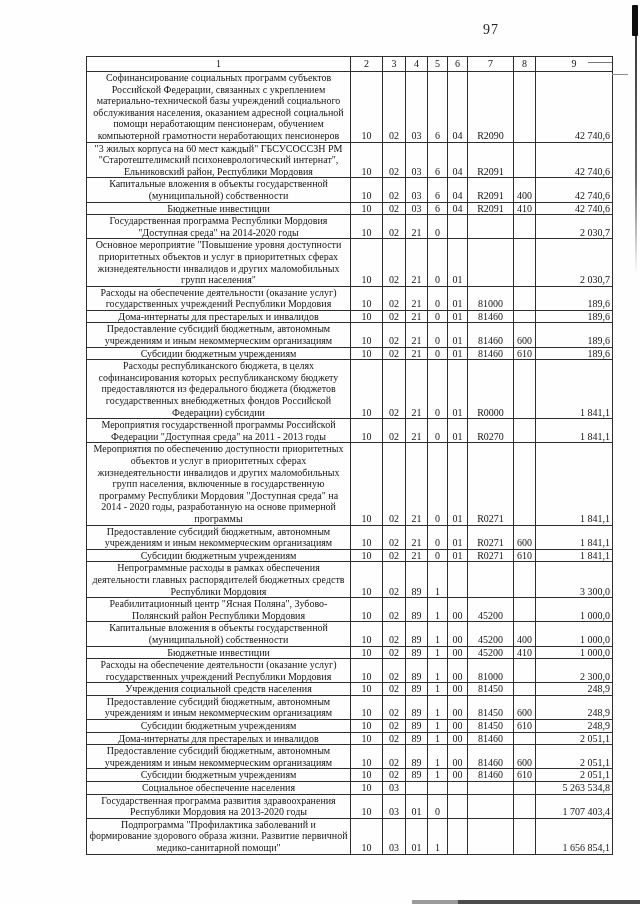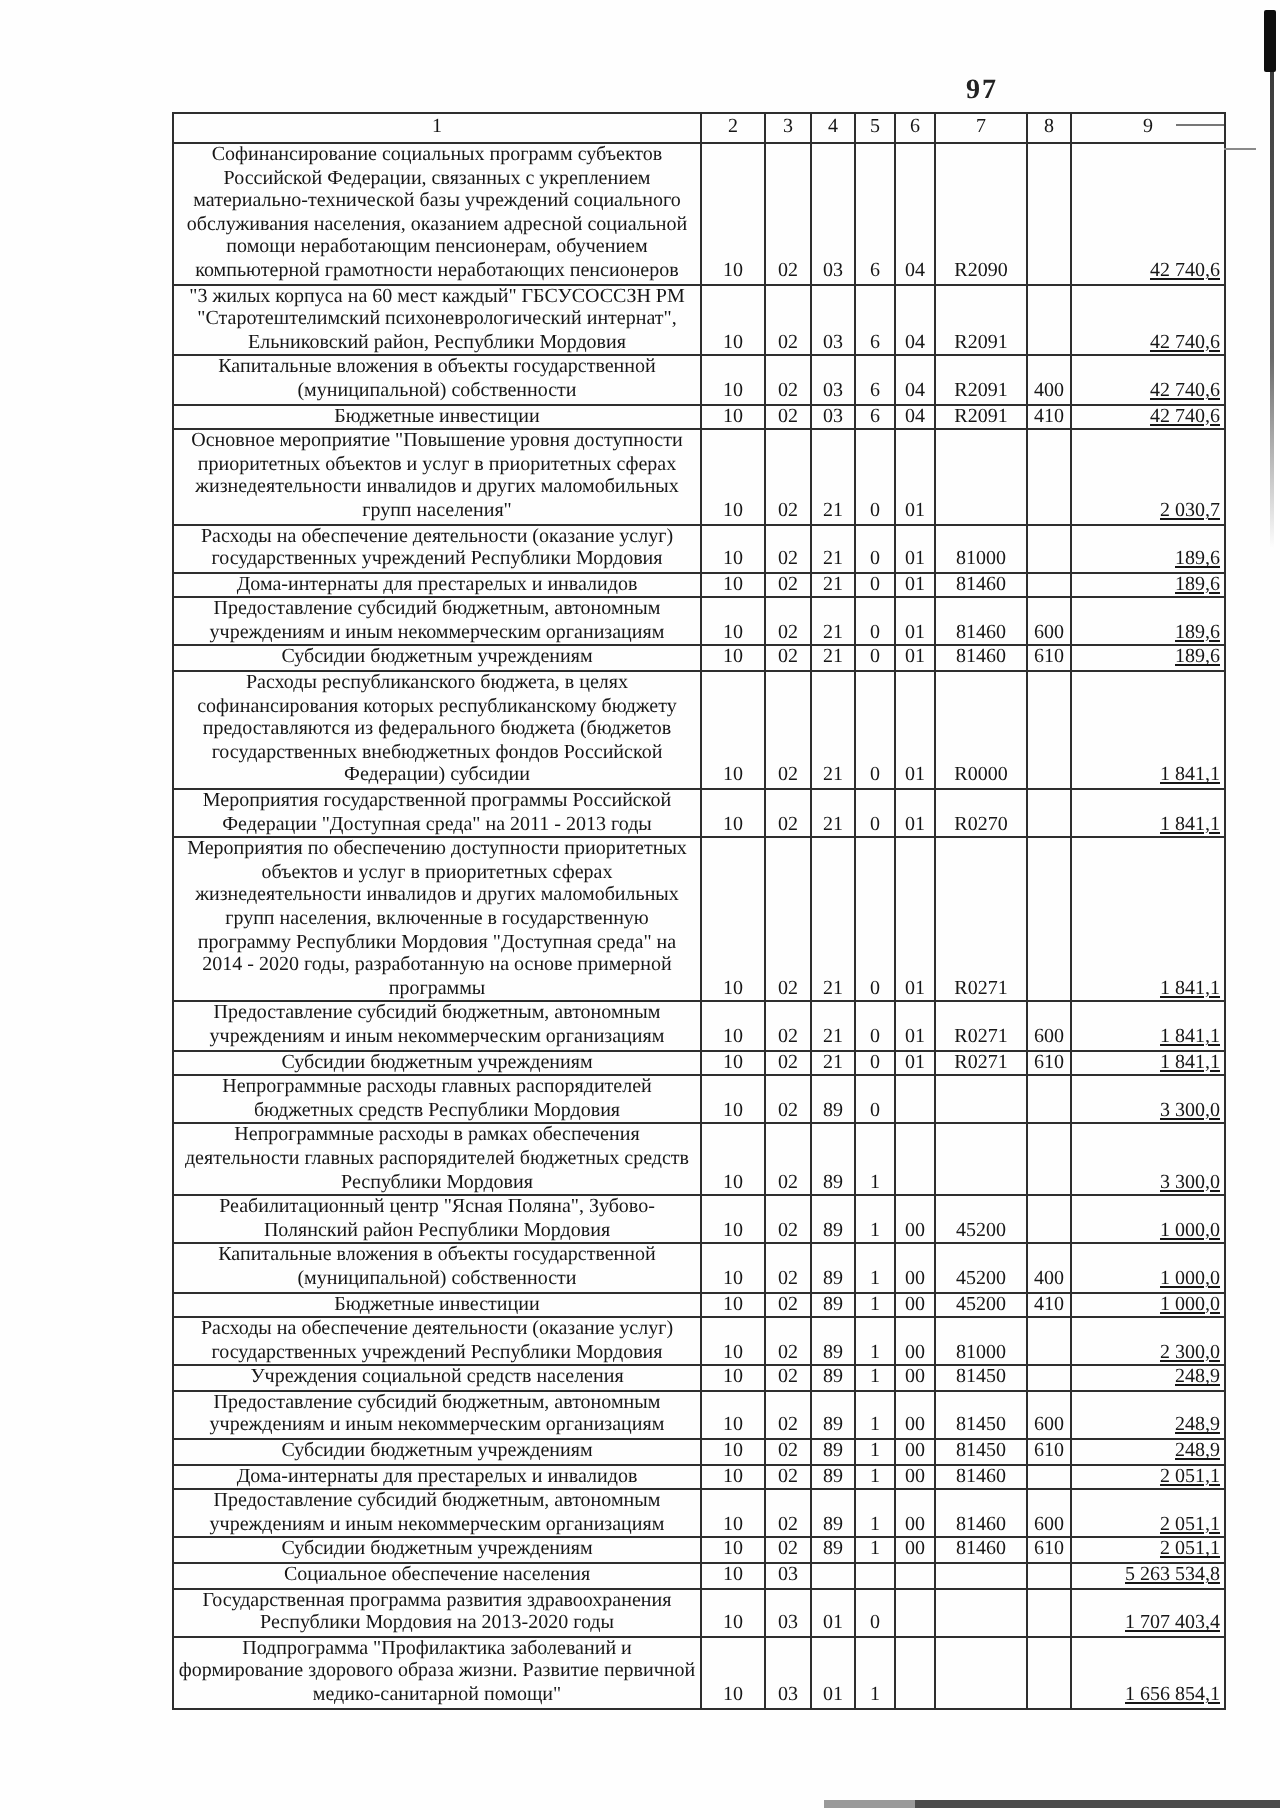--- a/index.html
+++ b/index.html
@@ -5,22 +5,22 @@
   html,body{margin:0;padding:0;background:#e8e8e8;}
   .page{
     position:relative;
     width:640px;height:905px;
     background:#fefefe;
     overflow:hidden;
     font-family:"Liberation Serif","DejaVu Serif",serif;
     color:#1b1b1b;
   }
   .page-number{
-    position:absolute;top:38px;left:483px;
-    font-size:14px;letter-spacing:1px;color:#222;font-weight:bold;
+    position:absolute;top:22px;left:483px;
+    font-size:14px;letter-spacing:1px;color:#222;
   }
   table.budget{
     position:absolute;top:56px;left:86px;
     width:526px;
     border-collapse:collapse;
     table-layout:fixed;
     font-size:10px;line-height:11.6px;
     color:#161616;
   }
   table.budget th, table.budget td{
@@ -32,21 +32,21 @@
   }
   table.budget th{
     font-weight:normal;
     text-align:center;
     vertical-align:middle;
     height:14px;
     padding:0;
   }
   td.c1{text-align:center;padding-left:4px;padding-right:6px;}
   td.c2,td.c3,td.c4,td.c5,td.c6,td.c7,td.c8{text-align:center;padding:0 1px 1px 1px;}
-  td.c9{text-align:right;padding-right:3px;padding-bottom:1px;text-decoration:underline;}
+  td.c9{text-align:right;padding-right:3px;padding-bottom:1px;}
   col.w1{width:264px;} col.w2{width:32px;} col.w3{width:23px;}
   col.w4{width:22px;} col.w5{width:20px;} col.w6{width:20px;}
   col.w7{width:46px;} col.w8{width:22px;} col.w9{width:77px;}
 
   
   .edge-blob{position:absolute;left:632px;top:5px;width:6px;height:31px;background:#0e0e0e;border-radius:1px;}
   .edge-line{position:absolute;left:635px;top:36px;width:2px;height:238px;
     background:linear-gradient(#3a3a3a,#6a6a6a 60%,rgba(120,120,120,0));}
   .edge-dash1{position:absolute;left:588px;top:62px;width:24px;height:1px;background:#777;}
   .edge-dash2{position:absolute;left:612px;top:74px;width:16px;height:1px;background:#8a8a8a;}
@@ -123,20 +123,31 @@
           <td class="c2">10</td>
           <td class="c3">02</td>
           <td class="c4">03</td>
           <td class="c5">6</td>
           <td class="c6">04</td>
           <td class="c7">R2091</td>
           <td class="c8">410</td>
           <td class="c9">42 740,6</td>
         </tr>
         <tr>
+          <td class="c1">Государственная программа Республики Мордовия "Доступная среда" на 2014-2020 годы</td>
+          <td class="c2">10</td>
+          <td class="c3">02</td>
+          <td class="c4">21</td>
+          <td class="c5">0</td>
+          <td class="c6"></td>
+          <td class="c7"></td>
+          <td class="c8"></td>
+          <td class="c9">2 030,7</td>
+        </tr>
+        <tr>
           <td class="c1">Основное мероприятие "Повышение уровня доступности приоритетных объектов и услуг в приоритетных сферах жизнедеятельности инвалидов и других маломобильных групп населения"</td>
           <td class="c2">10</td>
           <td class="c3">02</td>
           <td class="c4">21</td>
           <td class="c5">0</td>
           <td class="c6">01</td>
           <td class="c7"></td>
           <td class="c8"></td>
           <td class="c9">2 030,7</td>
         </tr>
@@ -231,31 +242,20 @@
         <tr>
           <td class="c1">Субсидии бюджетным учреждениям</td>
           <td class="c2">10</td>
           <td class="c3">02</td>
           <td class="c4">21</td>
           <td class="c5">0</td>
           <td class="c6">01</td>
           <td class="c7">R0271</td>
           <td class="c8">610</td>
           <td class="c9">1 841,1</td>
-        </tr>
-        <tr>
-          <td class="c1">Непрограммные расходы главных распорядителей бюджетных средств Республики Мордовия</td>
-          <td class="c2">10</td>
-          <td class="c3">02</td>
-          <td class="c4">89</td>
-          <td class="c5">0</td>
-          <td class="c6"></td>
-          <td class="c7"></td>
-          <td class="c8"></td>
-          <td class="c9">3 300,0</td>
         </tr>
         <tr>
           <td class="c1">Непрограммные расходы в рамках обеспечения деятельности главных распорядителей бюджетных средств Республики Мордовия</td>
           <td class="c2">10</td>
           <td class="c3">02</td>
           <td class="c4">89</td>
           <td class="c5">1</td>
           <td class="c6"></td>
           <td class="c7"></td>
           <td class="c8"></td>

